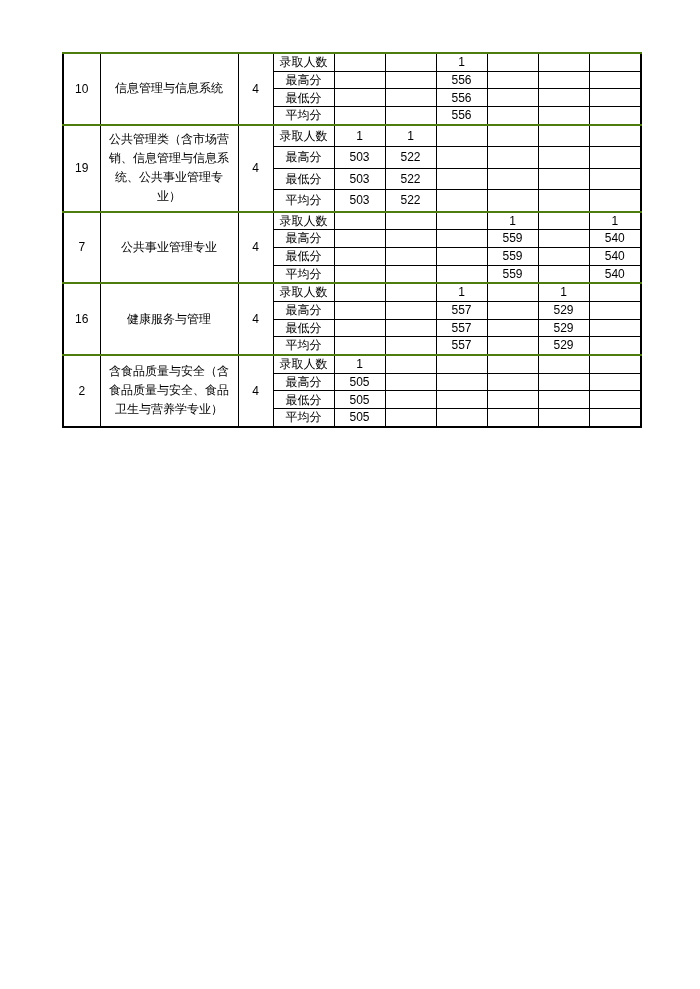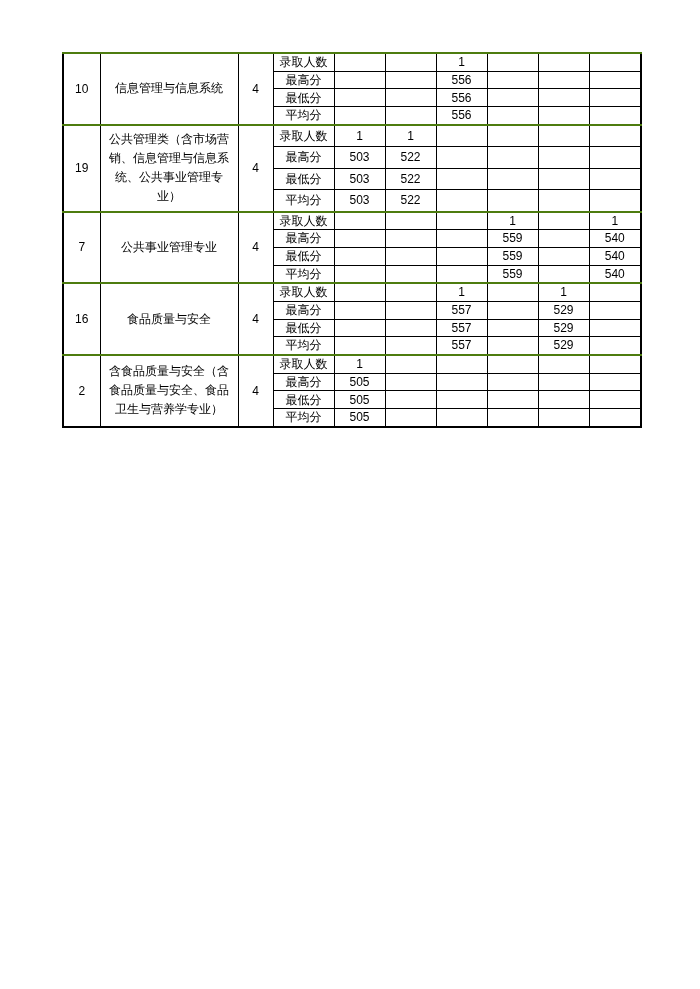--- a/index.html
+++ b/index.html
@@ -175,21 +175,21 @@
           <td>平均分</td>
           <td></td>
           <td></td>
           <td></td>
           <td>559</td>
           <td></td>
           <td>540</td>
         </tr>
         <tr class="block-start">
           <td rowspan="4">16</td>
-          <td rowspan="4" class="major">食品质量与安全</td>
+          <td rowspan="4" class="major">健康服务与管理</td>
           <td rowspan="4">4</td>
           <td>录取人数</td>
           <td></td>
           <td></td>
           <td>1</td>
           <td></td>
           <td>1</td>
           <td></td>
         </tr>
         <tr>

